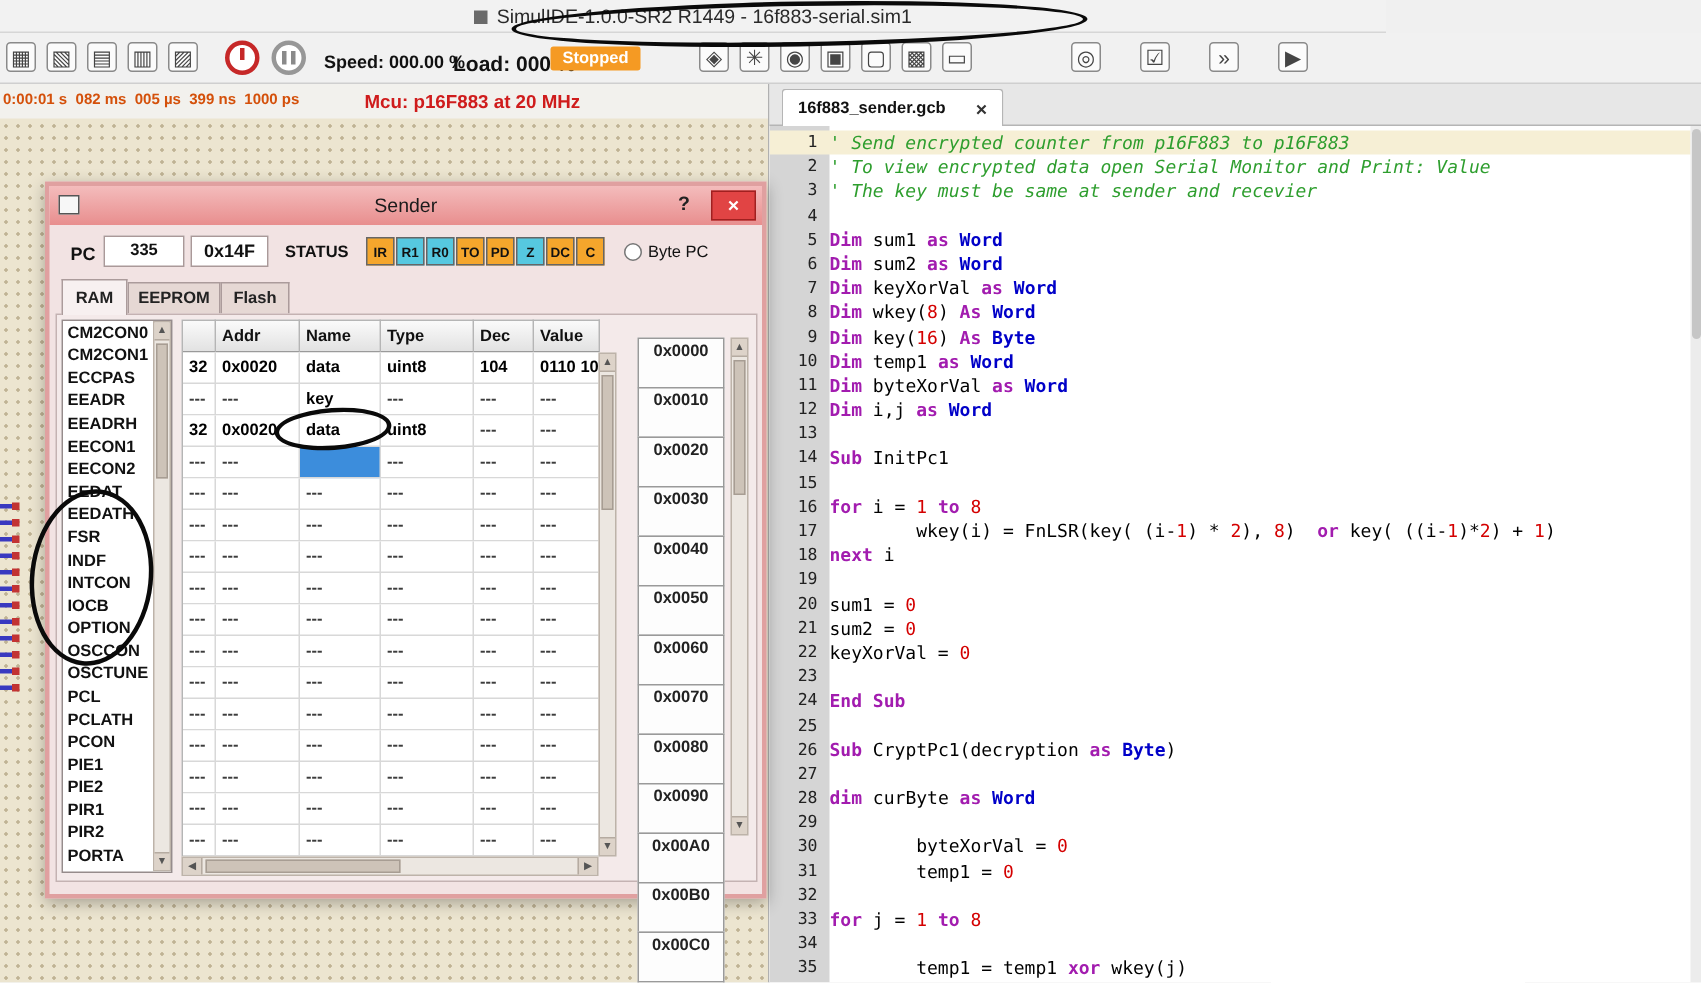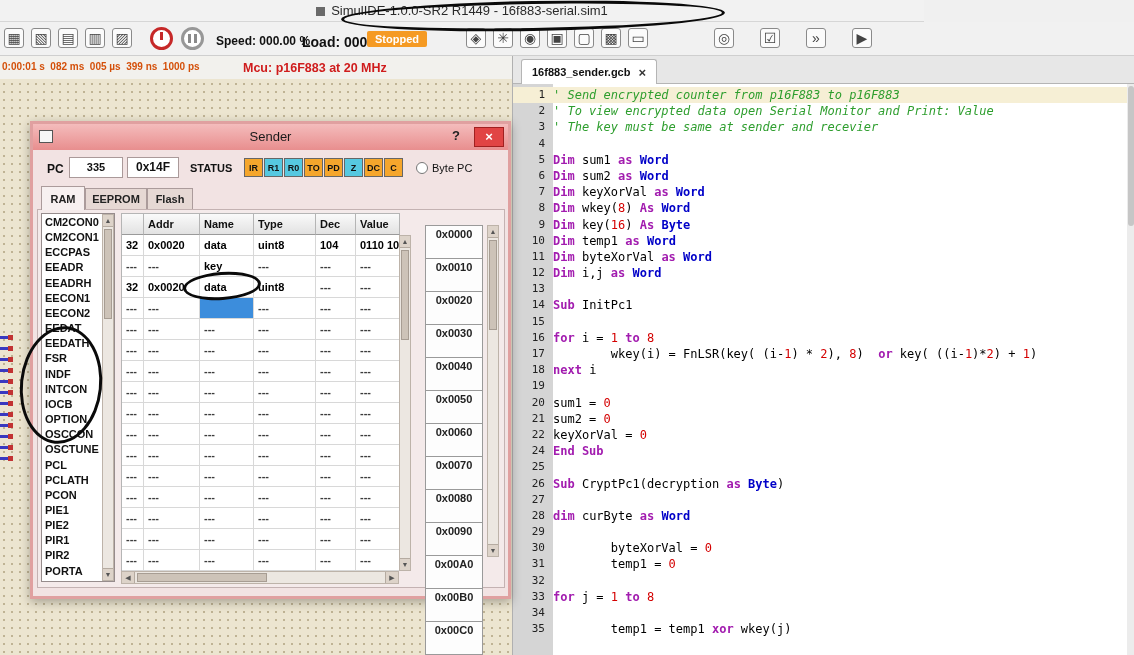--- a/index.html
+++ b/index.html
@@ -103,21 +103,21 @@
   #addr-panel { position:absolute; left:385px; top:3px; width:77px; height:369px; }
   #addr-items { position:absolute; left:2px; top:12px; }
   .addr { width:58px; height:34px; line-height:17px; border:1px solid #9a9a9a; margin-top:-1px; background:#fdfdfd;
           text-align:center; font-size:11px; font-weight:bold; color:#222; cursor:pointer; }
   .addr:first-child { margin-top:0; }
 
   
   #editor-panel { position:absolute; left:512px; top:56px; width:622px; height:599px; border-left:1px solid #b0b0b0; }
   #tabbar { position:relative; height:28px; background:#e7e7e7; border-bottom:1px solid #b5b5b5; }
   #etab { position:absolute; left:8px; bottom:-1px; height:25px; background:#fff; border:1px solid #b5b5b5;
-          border-bottom:none; border-radius:3px 3px 0 0; padding:0 10px; display:flex; align-items:center; gap:8px;
+          border-bottom:none; border-radius:3px 3px 0 0; padding:0 10px; display:flex; align-items:center; gap:20px;
           font-size:11px; font-weight:bold; color:#111; cursor:pointer; }
   .tabclose { font-size:13px; font-weight:bold; color:#333; cursor:pointer; }
   #editor { position:absolute; left:0; top:28px; width:622px; height:571px; background:#fff; overflow:hidden; }
   #gutterbg { position:absolute; left:0; top:0; width:40px; height:571px; background:#d5d5d5; }
   #code-lines { position:absolute; left:0; top:3px; right:8px; }
   .cline { position:relative; display:flex; height:16.2px; line-height:16.2px;
            font-family:"DejaVu Sans Mono", monospace; font-size:12px; }
   .cline.hl { background:#f6efd5; }
   .ln { flex:none; width:40px; text-align:right; padding-right:8px; font-size:11px; color:#222; }
   .ctext { white-space:pre; }
@@ -534,20 +534,24 @@
           </div>
           <div class="cline">
             <span class="ln">21</span>
             <span class="ctext"><span class="tok-p">sum2 = </span><span class="tok-n">0</span></span>
           </div>
           <div class="cline">
             <span class="ln">22</span>
             <span class="ctext"><span class="tok-p">keyXorVal = </span><span class="tok-n">0</span></span>
           </div>
           <div class="cline">
+            <span class="ln">23</span>
+            <span class="ctext"></span>
+          </div>
+          <div class="cline">
             <span class="ln">24</span>
             <span class="ctext"><span class="tok-k">End Sub</span></span>
           </div>
           <div class="cline">
             <span class="ln">25</span>
             <span class="ctext"></span>
           </div>
           <div class="cline">
             <span class="ln">26</span>
             <span class="ctext"><span class="tok-k">Sub</span><span class="tok-p"> CryptPc1(decryption </span><span class="tok-k">as</span><span class="tok-p"> </span><span class="tok-t">Byte</span><span class="tok-p">)</span></span>

